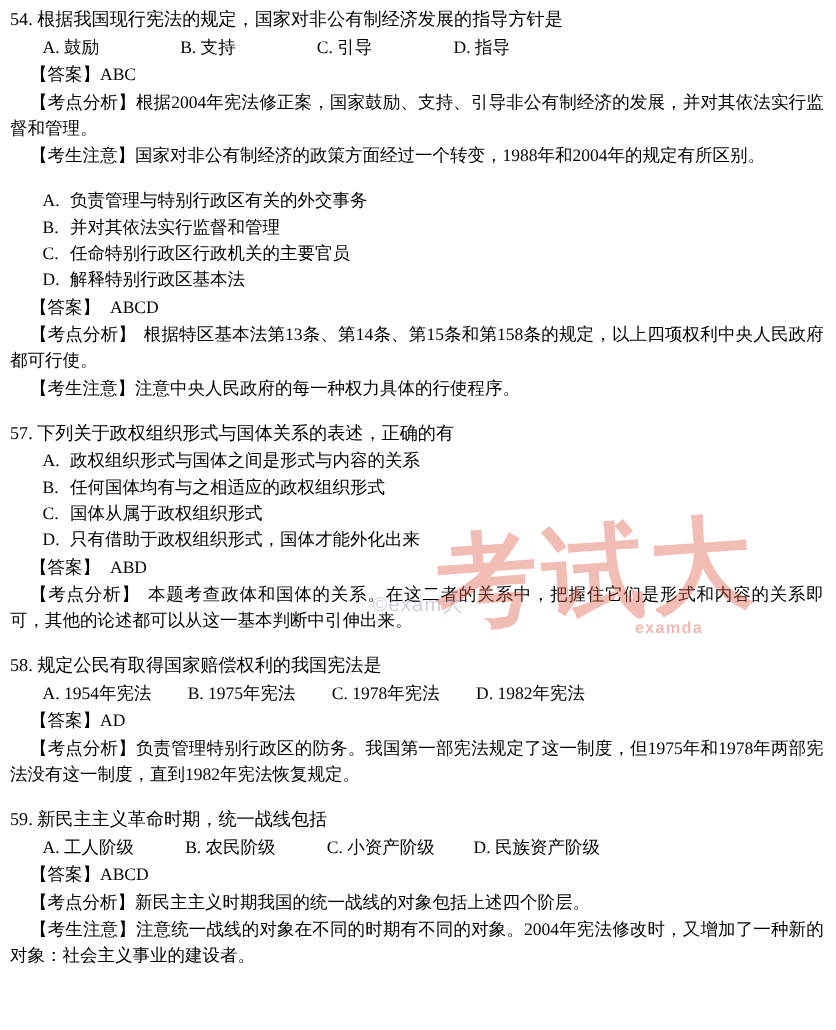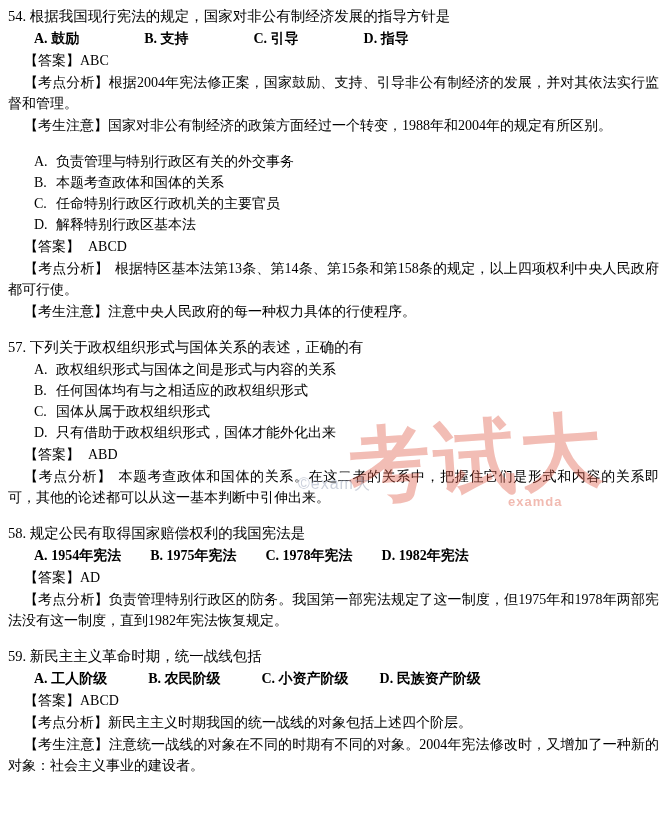--- a/index.html
+++ b/index.html
@@ -38,21 +38,20 @@
     font-size: 14px;
     line-height: 1.5;
     margin-left: 26px;
     display: flex;
   }
   .opt-row.inline-row {
     display: block;
   }
   .opt-inline {
     display: inline-block;
-    font-weight: bold;
   }
   .opt-letter {
     display: inline-block;
   }
   .opt-text {
     display: inline-block;
   }
   .tagline {
     font-size: 14px;
     line-height: 1.5;
@@ -159,21 +158,21 @@
   <div class="spacer"></div>
 
   <div class="q">
     <div class="opts">
       <div class="opt-row">
         <span class="opt-letter" style="width:22px">A.</span>
         <span class="opt-text">负责管理与特别行政区有关的外交事务</span>
       </div>
       <div class="opt-row">
         <span class="opt-letter" style="width:22px">B.</span>
-        <span class="opt-text">本题考查政体和国体的关系</span>
+        <span class="opt-text">并对其依法实行监督和管理</span>
       </div>
       <div class="opt-row">
         <span class="opt-letter" style="width:22px">C.</span>
         <span class="opt-text">任命特别行政区行政机关的主要官员</span>
       </div>
       <div class="opt-row">
         <span class="opt-letter" style="width:22px">D.</span>
         <span class="opt-text">解释特别行政区基本法</span>
       </div>
     </div>

